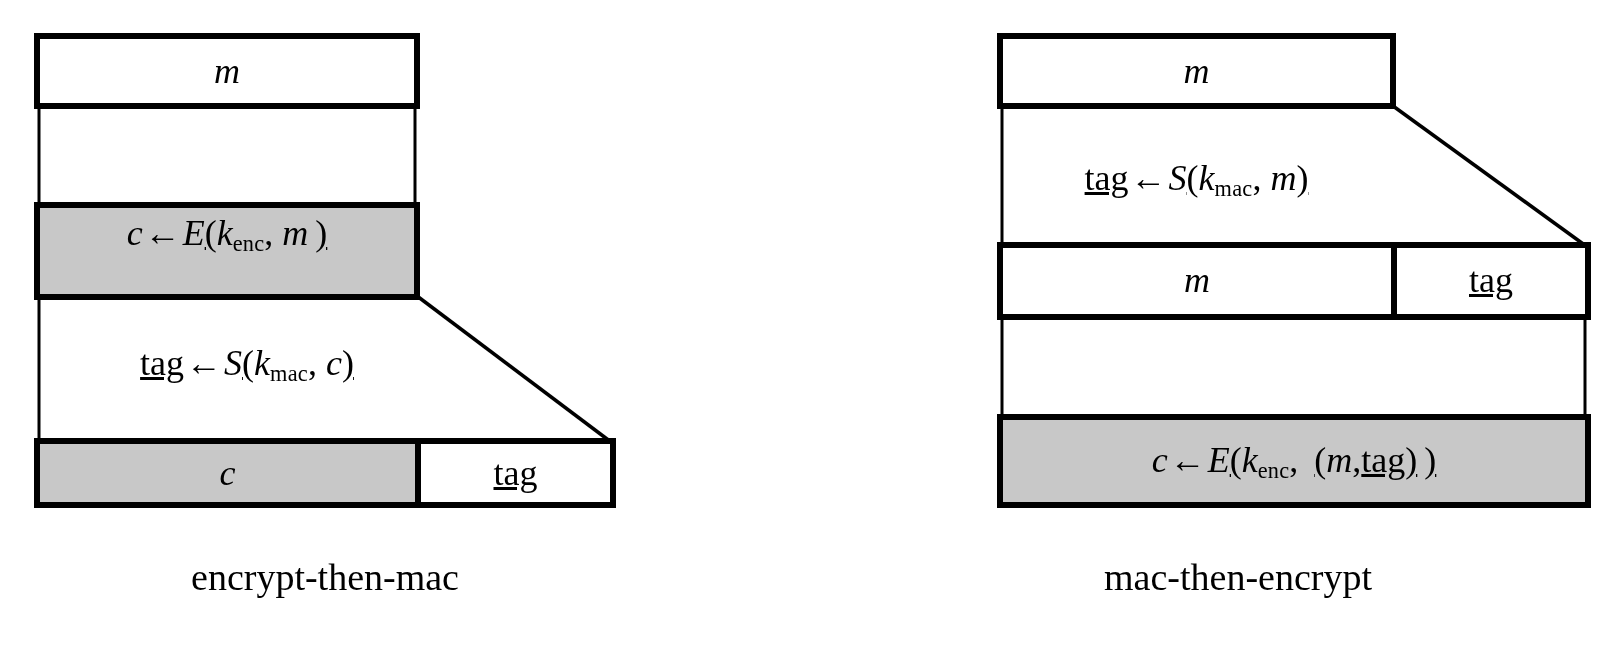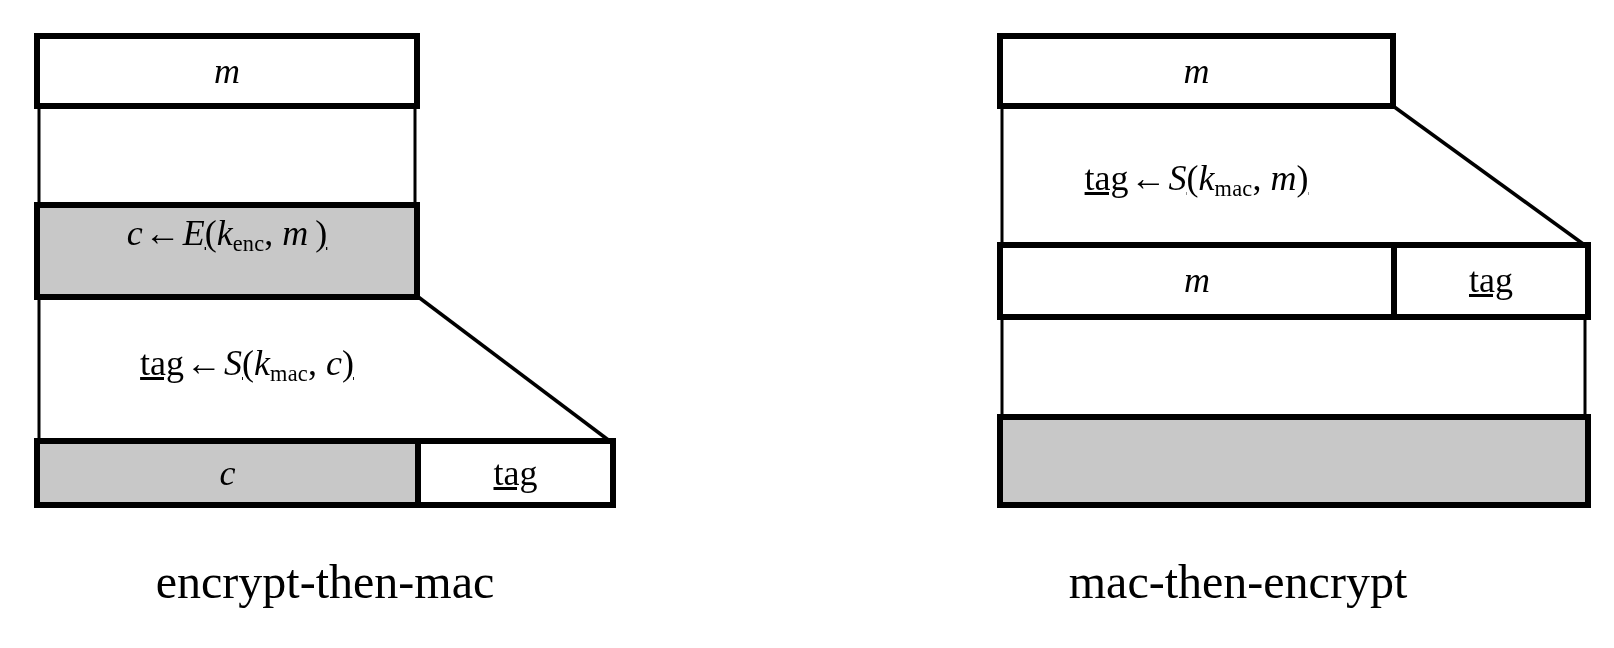--- a/index.html
+++ b/index.html
@@ -41,21 +41,21 @@
   .lbl {
     position: absolute;
     text-align: center;
     font-size: 36px;
     line-height: 1;
     pointer-events: none;
   }
   .caption {
     position: absolute;
     text-align: center;
-    font-size: 48px;
+    font-size: 38px;
     line-height: 1;
     font-family: "Liberation Serif", "DejaVu Serif", serif;
   }
   .arrow { font-style: normal; padding: 0 2px; }
   .gap { display: inline-block; width: 7px; }
 </style>
 </head>
 <body>
 
 <div id="canvas">
@@ -126,18 +126,21 @@
     <span class="up">tag</span><span class="arrow">←</span><span class="it">S</span><span class="up">(</span><span class="it">k</span><span class="sub">mac</span><span class="up">,</span>&nbsp;<span class="it">m</span><span class="up">)</span>
   </div>
 
   <div class="lbl math" style="left:1000px; top:262px; width:394px;">
     <span class="it">m</span>
   </div>
   <div class="lbl math" style="left:1394px; top:262px; width:194px;">
     <span class="up">tag</span>
   </div>
 
+  <div class="lbl math" style="left:1000px; top:442px; width:588px;">
+    <span class="it">c</span><span class="arrow">←</span><span class="it">E</span><span class="up">(</span><span class="it">k</span><span class="sub">enc</span><span class="up">,</span><span class="gap"></span>&nbsp;<span class="up">(</span><span class="it">m</span><span class="up">,</span><span class="up">tag</span><span class="up">)</span><span class="gap"></span><span class="up">)</span>
+  </div>
 
   <div class="caption" style="left:944px; top:558px; width:588px;">
     <span>mac-then-encrypt</span>
   </div>
 
 </div>
 
 </body></html>

